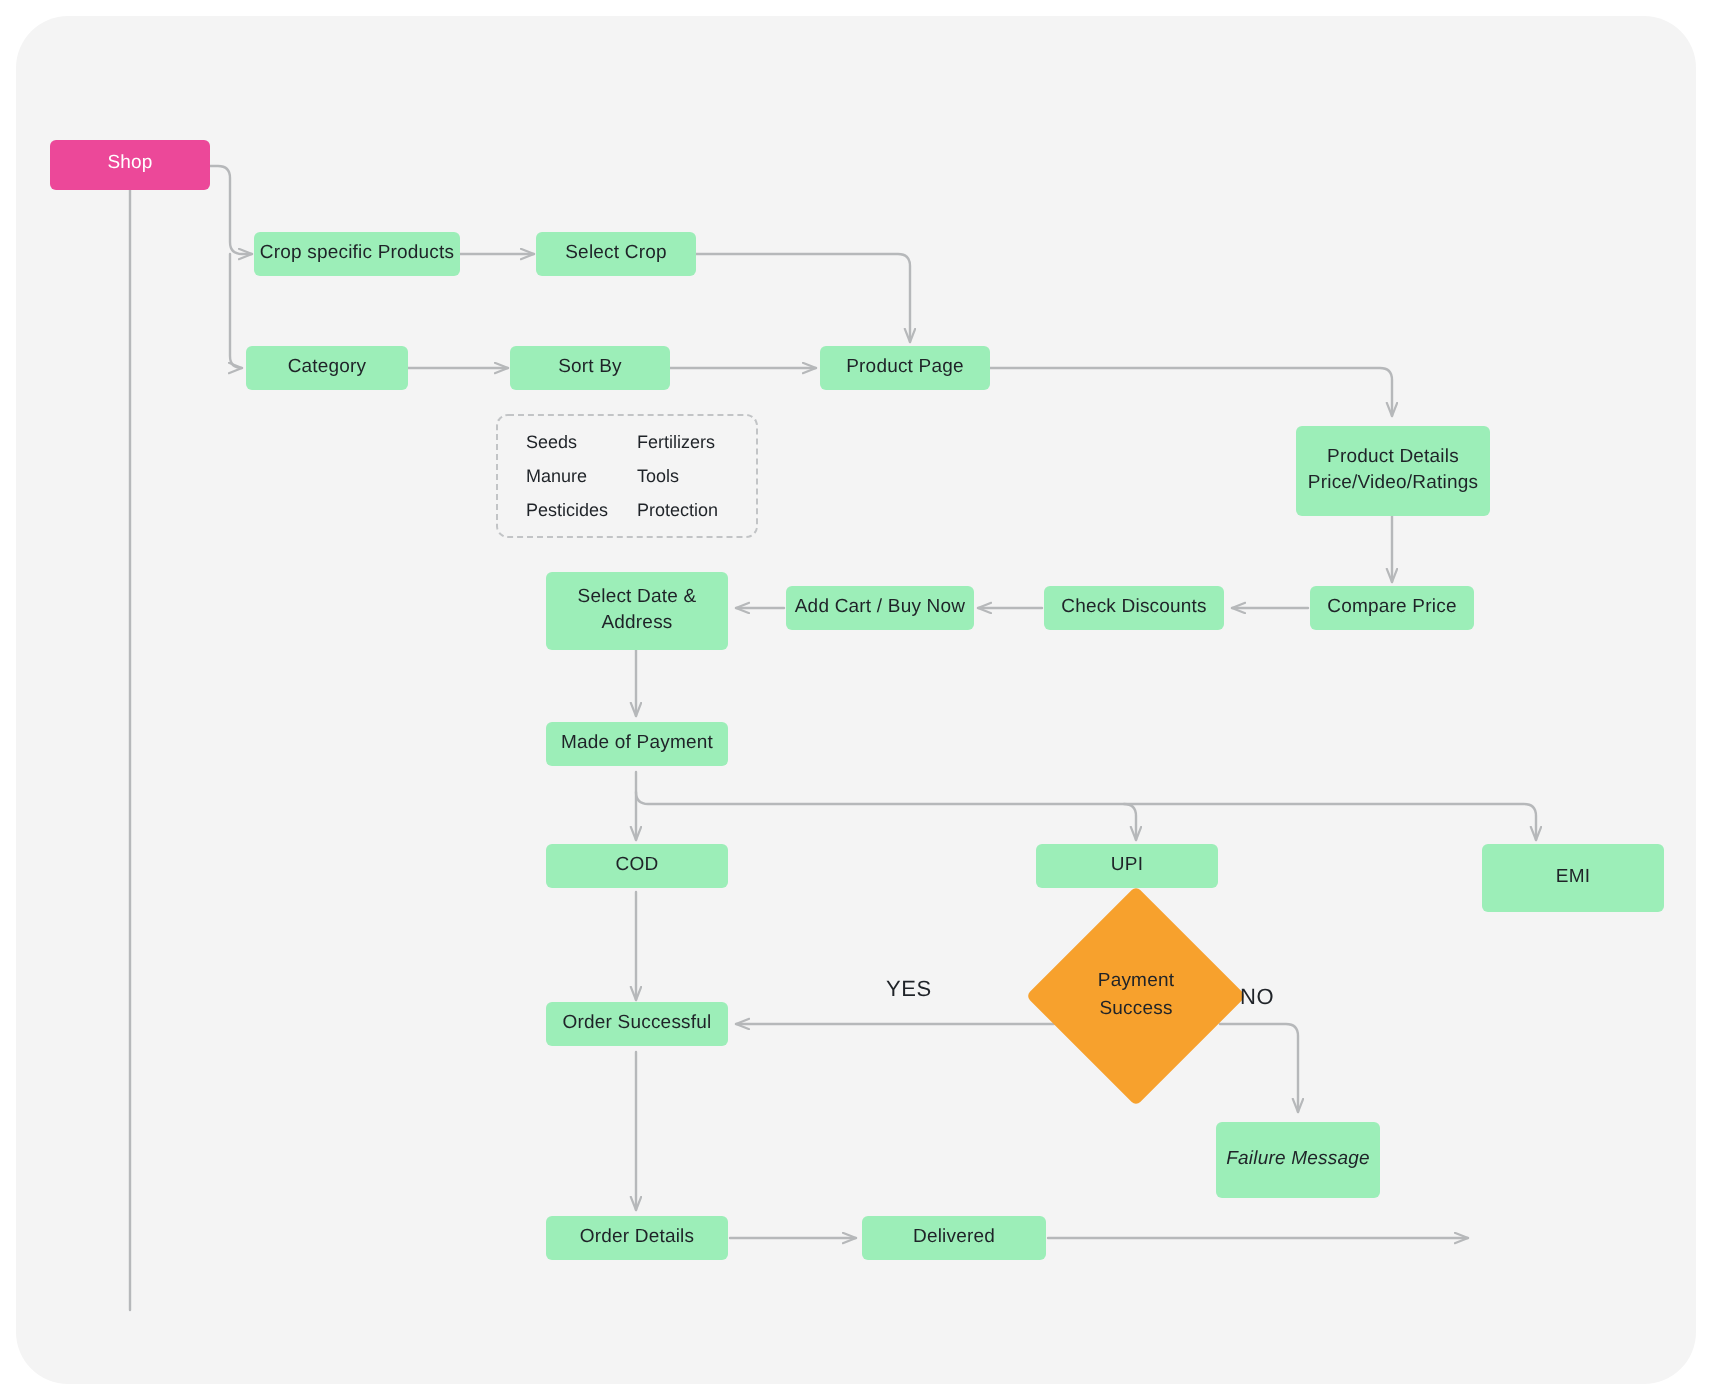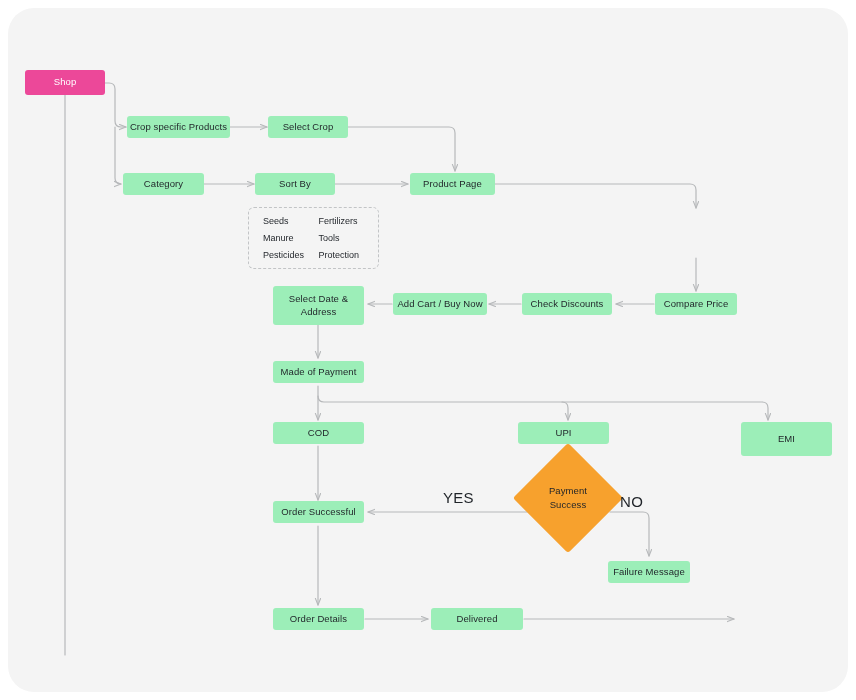--- a/index.html
+++ b/index.html
@@ -104,21 +104,21 @@
     column-gap: 10px;
     padding: 10px 14px;
   }
   .legend span {
     font-size: 9px;
     color: #1f2328;
     white-space: nowrap;
   }
   .edge-label {
     position: absolute;
-    font-size: 15px;
+    font-size: 11px;
     color: #1f2328;
     letter-spacing: 0.3px;
   }
 </style>
 </head>
 <body>
 
 <div id="canvas">
   <div id="board"></div>
 
@@ -194,20 +194,24 @@
   </div>
 
   <div class="node green" style="left:255px; top:173px; width:80px; height:22px;">
     <span>Sort By</span>
   </div>
 
   <div class="node green" style="left:410px; top:173px; width:85px; height:22px;">
     <span>Product Page</span>
   </div>
 
+  <div class="node green" style="left:648px; top:213px; width:97px; height:45px; flex-direction:column;">
+    <span>Product Details</span>
+    <span>Price/Video/Ratings</span>
+  </div>
 
   <div class="node green" style="left:655px; top:293px; width:82px; height:22px;">
     <span>Compare Price</span>
   </div>
 
   <div class="node green" style="left:522px; top:293px; width:90px; height:22px;">
     <span>Check Discounts</span>
   </div>
 
   <div class="node green" style="left:393px; top:293px; width:94px; height:22px;">
@@ -238,21 +242,21 @@
   <div class="node diamond" style="left:529px; top:459px; width:78px; height:78px; flex-direction:column;">
     <div class="diamond-shape"></div>
     <span class="diamond-label">Payment</span>
     <span class="diamond-label">Success</span>
   </div>
 
   <div class="node green" style="left:273px; top:501px; width:91px; height:22px;">
     <span>Order Successful</span>
   </div>
 
-  <div class="node green" style="left:608px; top:561px; width:82px; height:22px;">
+  <div class="node green" style="left:608px; top:561px; width:82px; height:38px;font-style:italic;">
     <span>Failure Message</span>
   </div>
 
   <div class="node green" style="left:273px; top:608px; width:91px; height:22px;">
     <span>Order Details</span>
   </div>
 
   <div class="node green" style="left:431px; top:608px; width:92px; height:22px;">
     <span>Delivered</span>
   </div>

